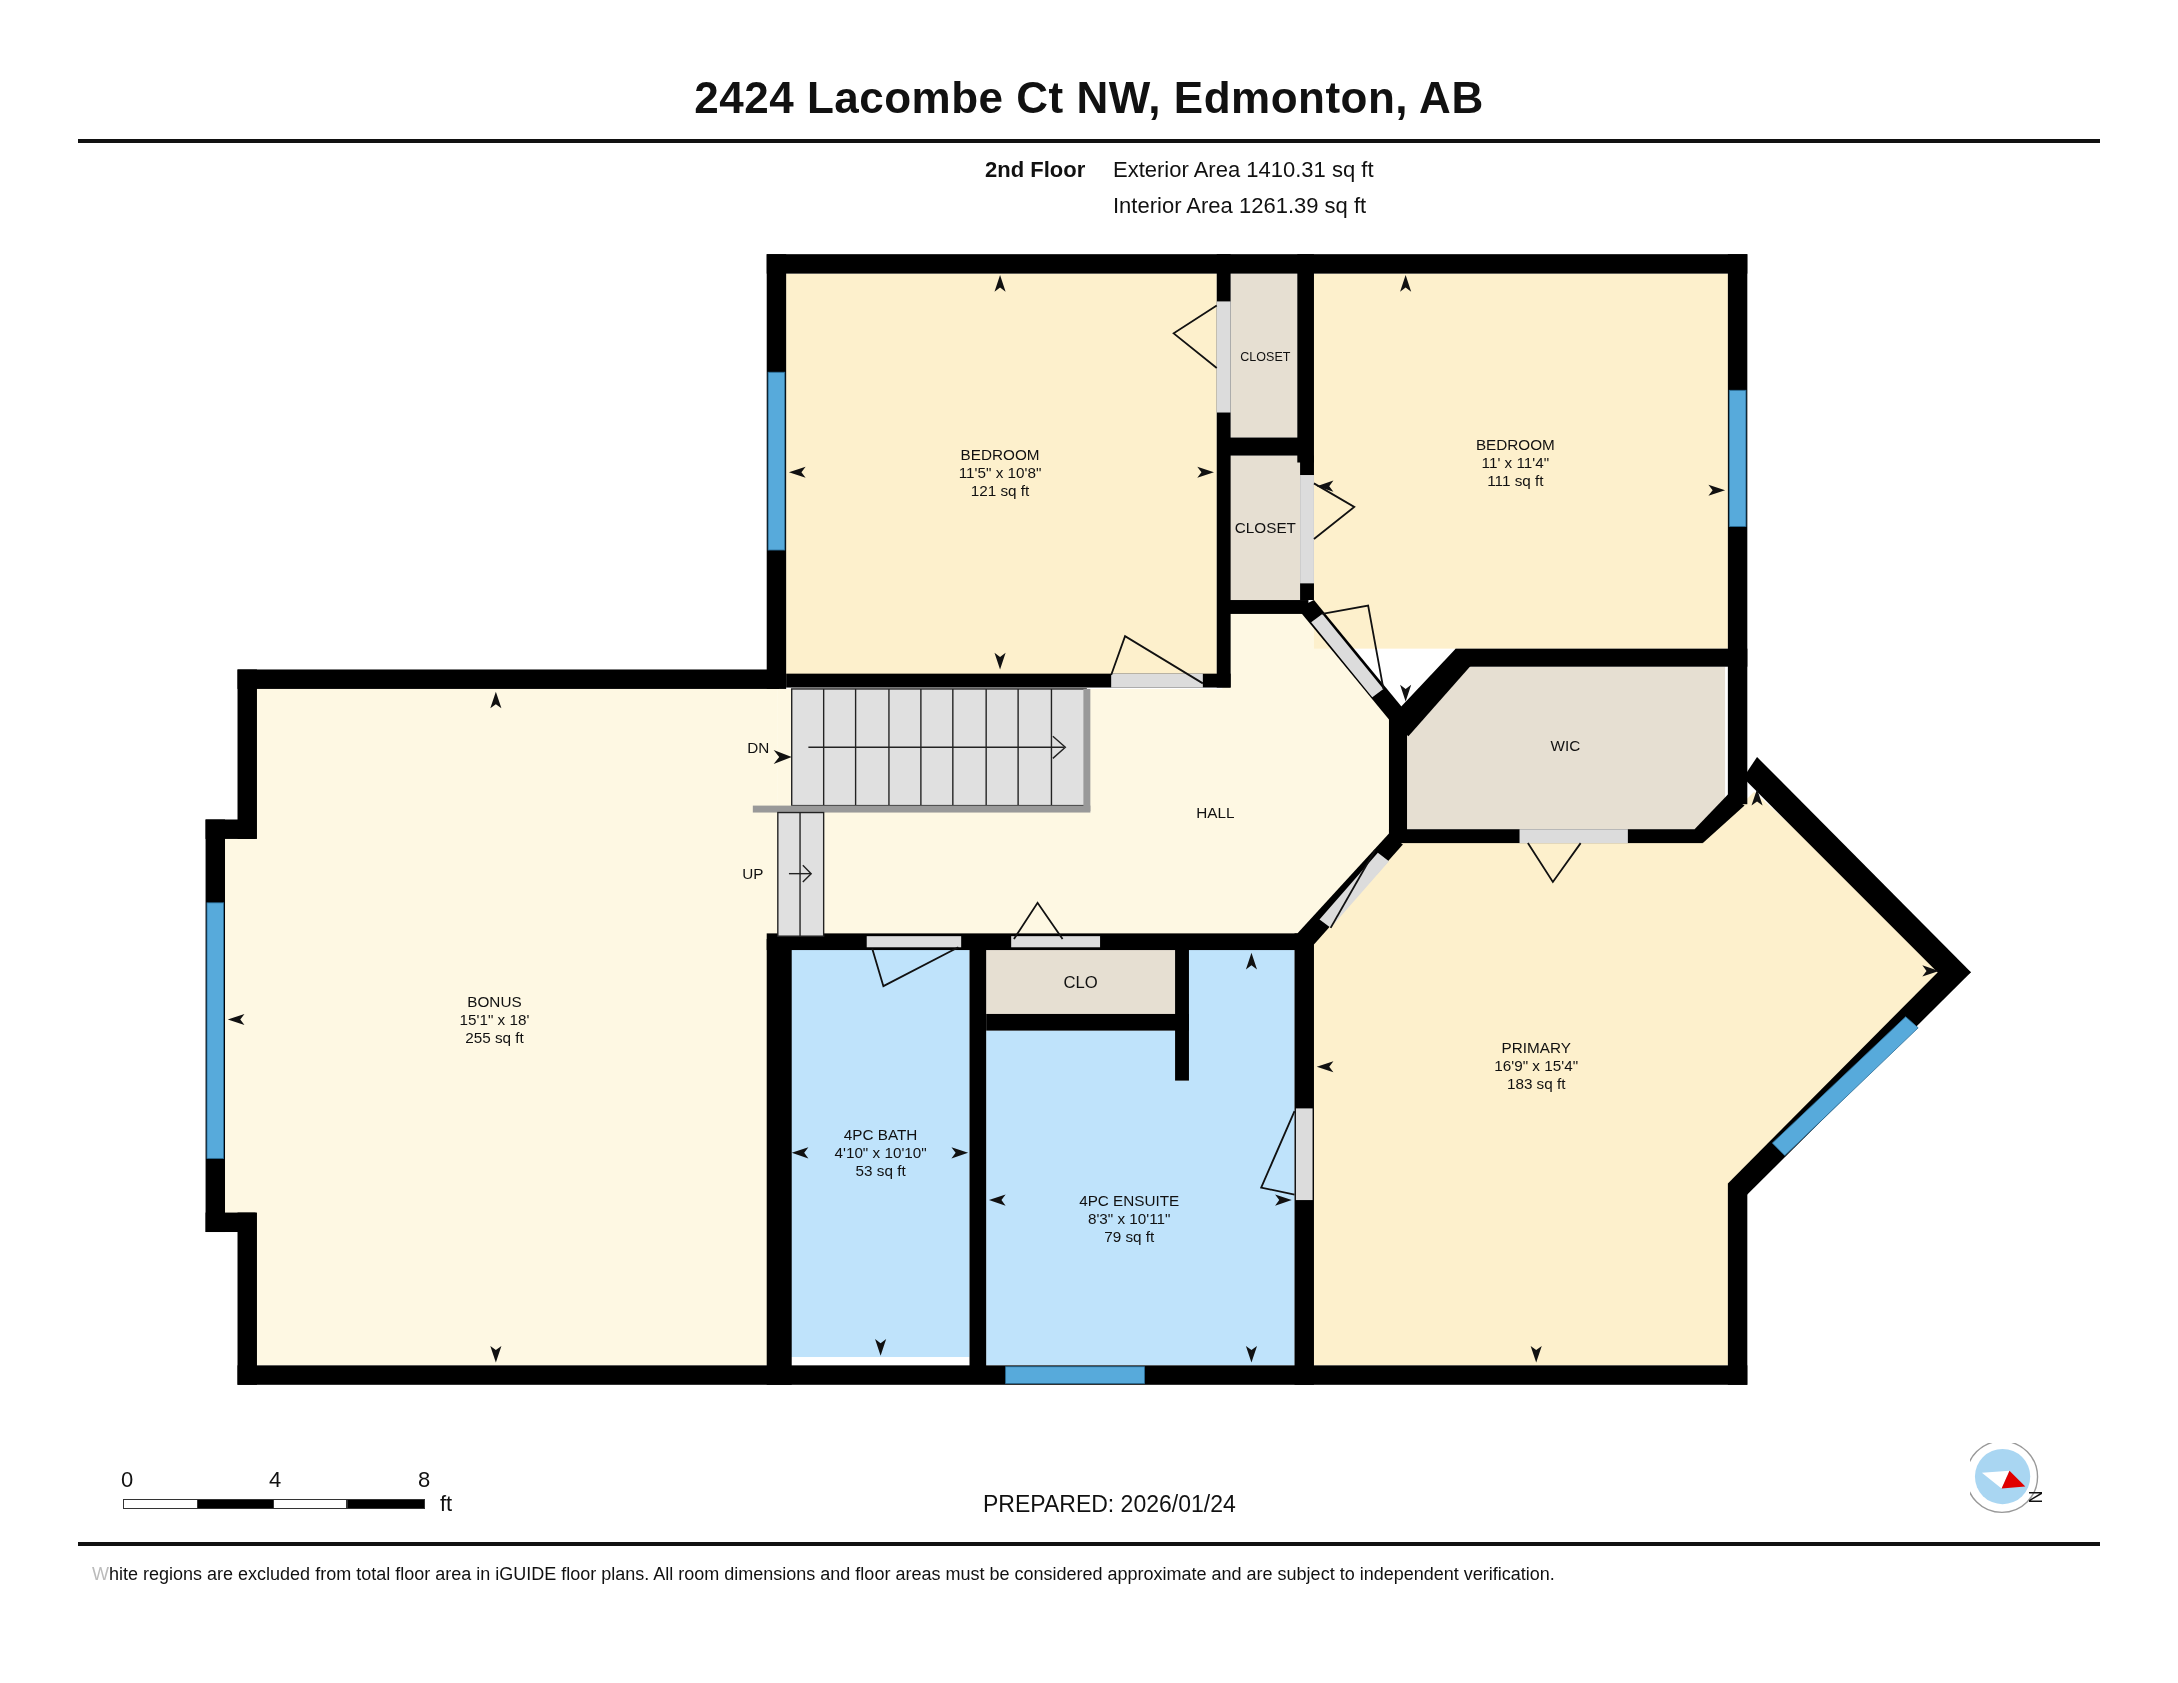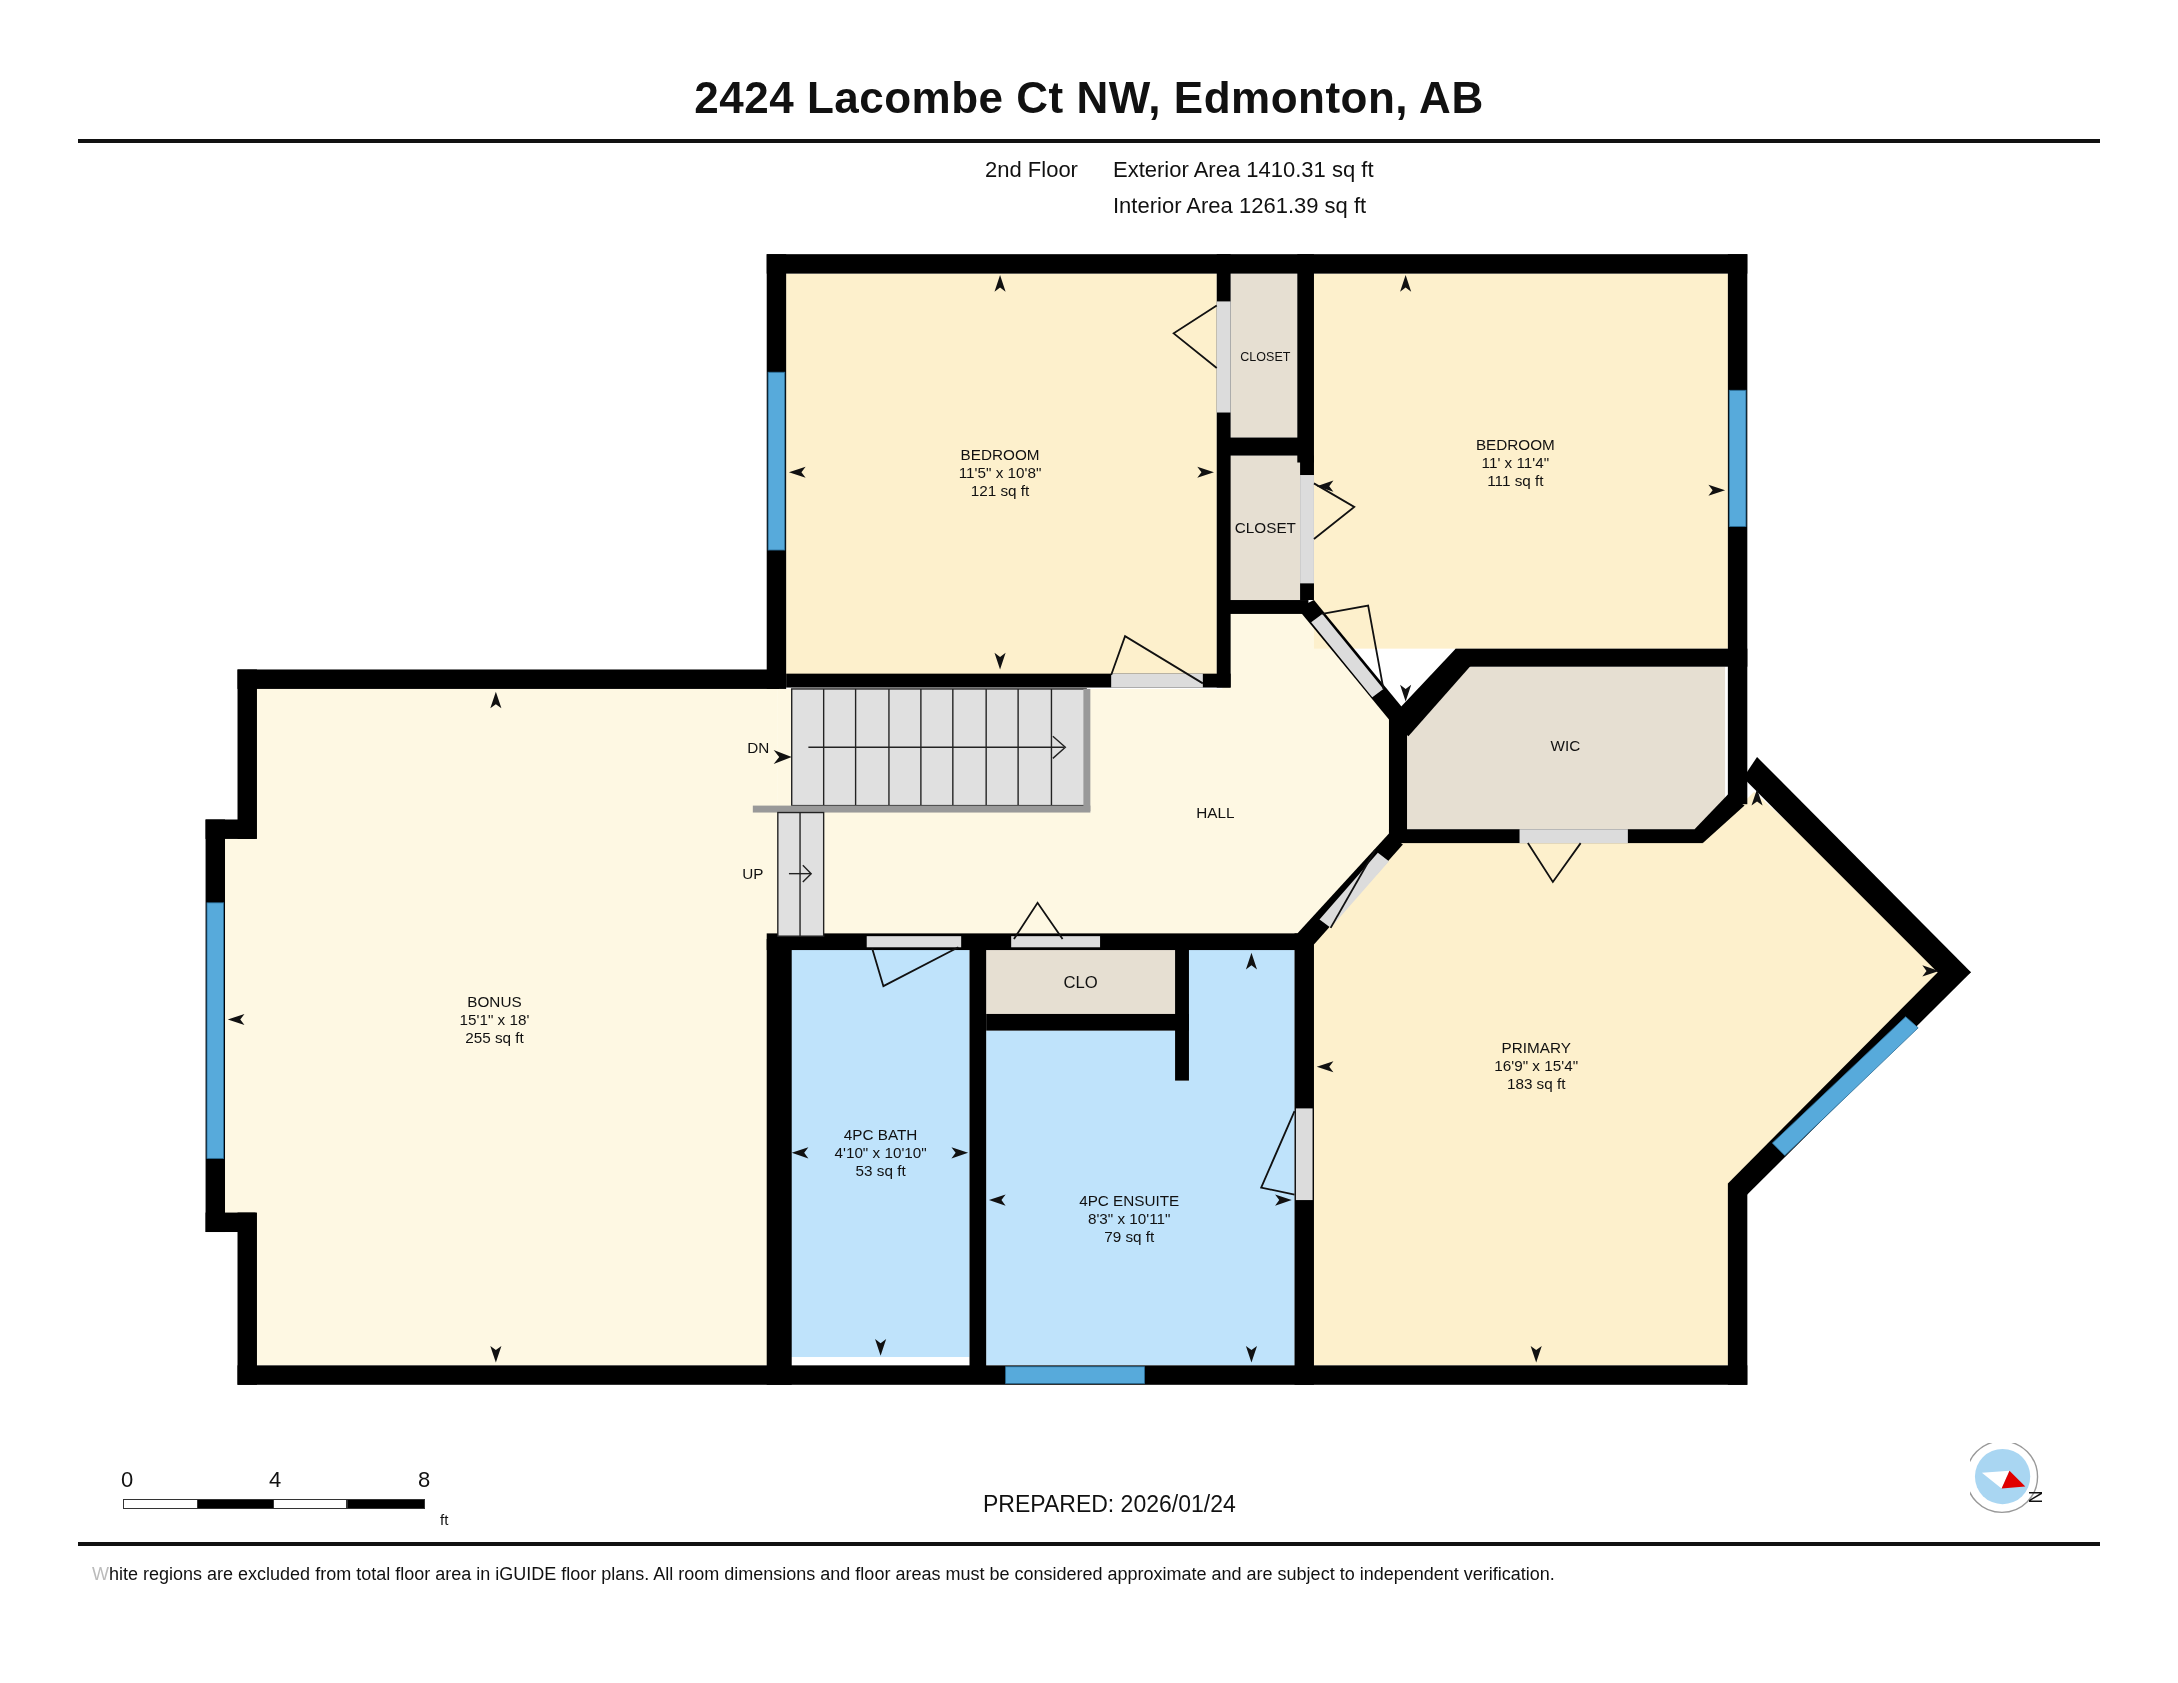--- a/index.html
+++ b/index.html
@@ -2,30 +2,30 @@
 <html><head>
 <meta charset="utf-8">
 <style>
   html, body { margin:0; padding:0; background:#ffffff; }
   body { width:2178px; height:1683px; position:relative; overflow:hidden;
          font-family:"Liberation Sans", sans-serif; color:#111; }
   .title { position:absolute; left:0; width:2178px; top:73px; text-align:center;
            font-size:44px; font-weight:bold; letter-spacing:0.5px; }
   .rule { position:absolute; left:78px; width:2022px; height:4px; background:#111; }
   .floorinfo { position:absolute; top:152px; left:985px; font-size:22px; line-height:36px; }
-  .floorinfo .lbl { position:absolute; left:0; top:0; font-weight:normal; white-space:nowrap; }
+  .floorinfo .lbl { position:absolute; left:0; top:0; font-weight:bold; white-space:nowrap; }
   .floorinfo .ext { position:absolute; left:128px; top:0; white-space:nowrap; }
   .floorinfo .int { position:absolute; left:128px; top:36px; white-space:nowrap; }
   svg.plan { position:absolute; left:0; top:0; }
   .rlabel { font-family:"Liberation Sans", sans-serif; font-size:11px; fill:#111; text-anchor:middle; }
   .rlabel-lg { font-family:"Liberation Sans", sans-serif; font-size:12px; fill:#111; text-anchor:middle; }
   .scale { position:absolute; left:119px; top:1467px; width:356px; height:69px; }
   .scale .n { position:absolute; top:0; font-size:22px; }
   .scale .bar { position:absolute; top:32px; height:10px; border:1px solid #333; box-sizing:border-box; }
-  .scale .ft { position:absolute; left:321px; top:24px; font-size:15px;margin-top:20px; }
+  .scale .ft { position:absolute; left:321px; top:24px; font-size:22px; }
   .prepared { position:absolute; left:983px; top:1491px; font-size:23px; }
   .compass { position:absolute; left:1970px; top:1443px; width:79px; height:79px; }
   .disclaimer { position:absolute; left:86px; top:1564px; font-size:18px; color:#111; white-space:nowrap;margin-left:6px; }
   .disclaimer .w { color:#bbb; }
 </style>
 </head>
 <body>
 
 <div class="title">2424 Lacombe Ct NW, Edmonton, AB</div>
 <div class="rule" style="top:139px;"></div>

